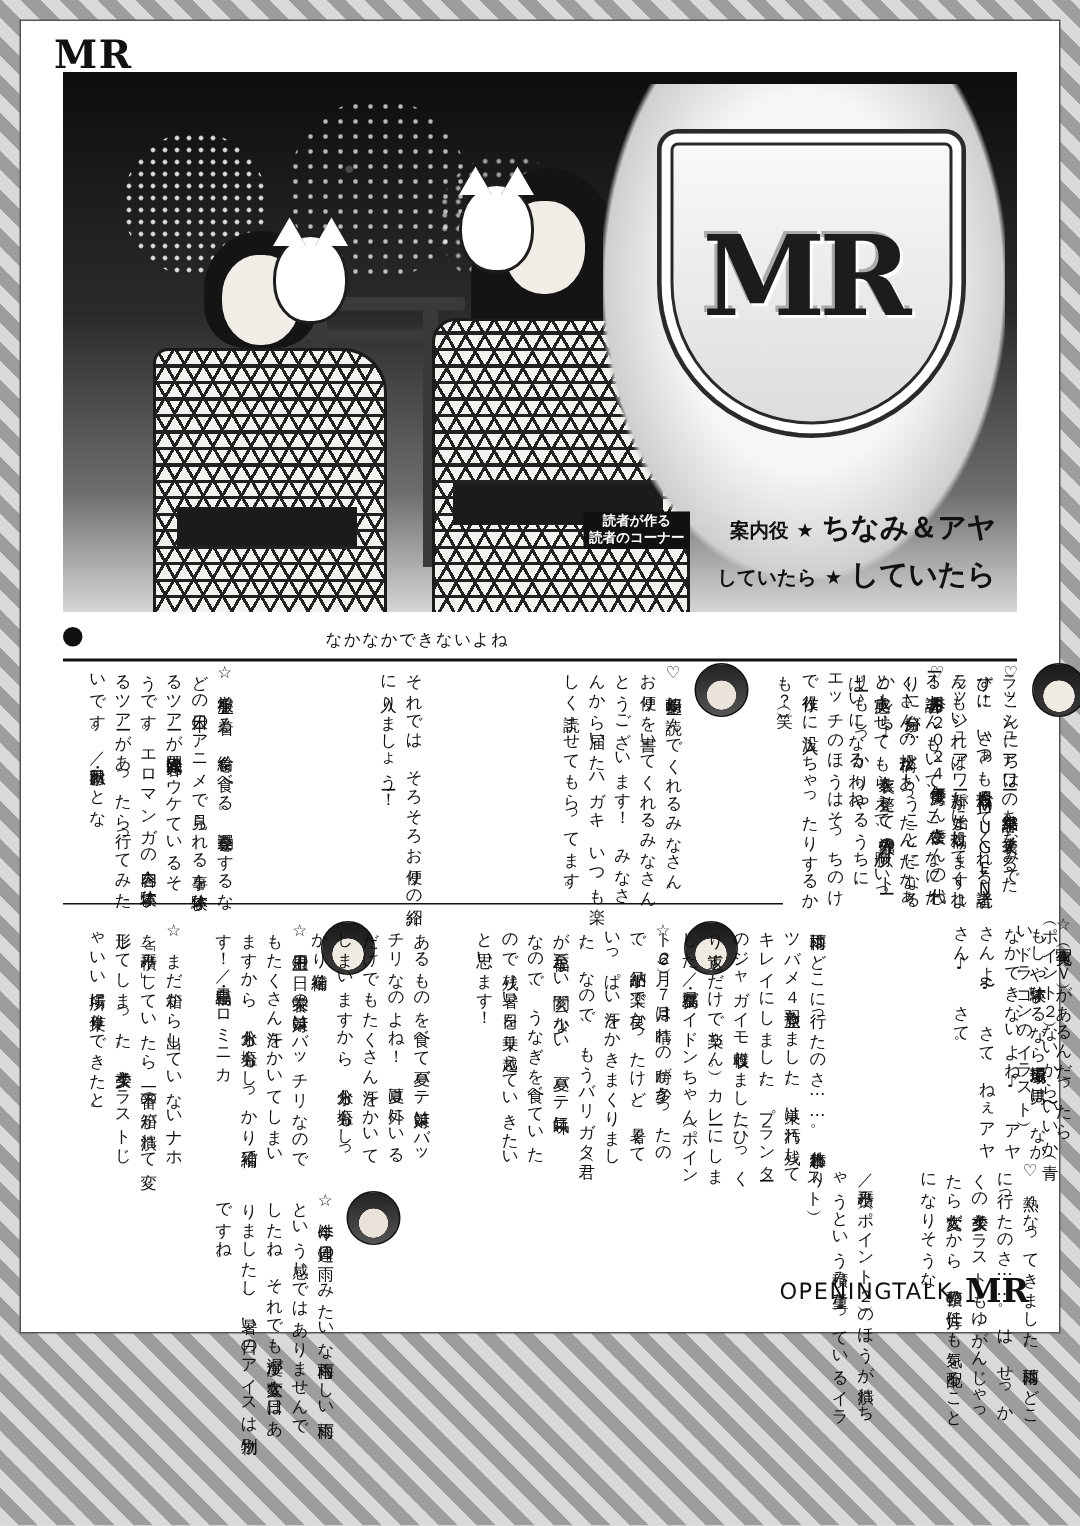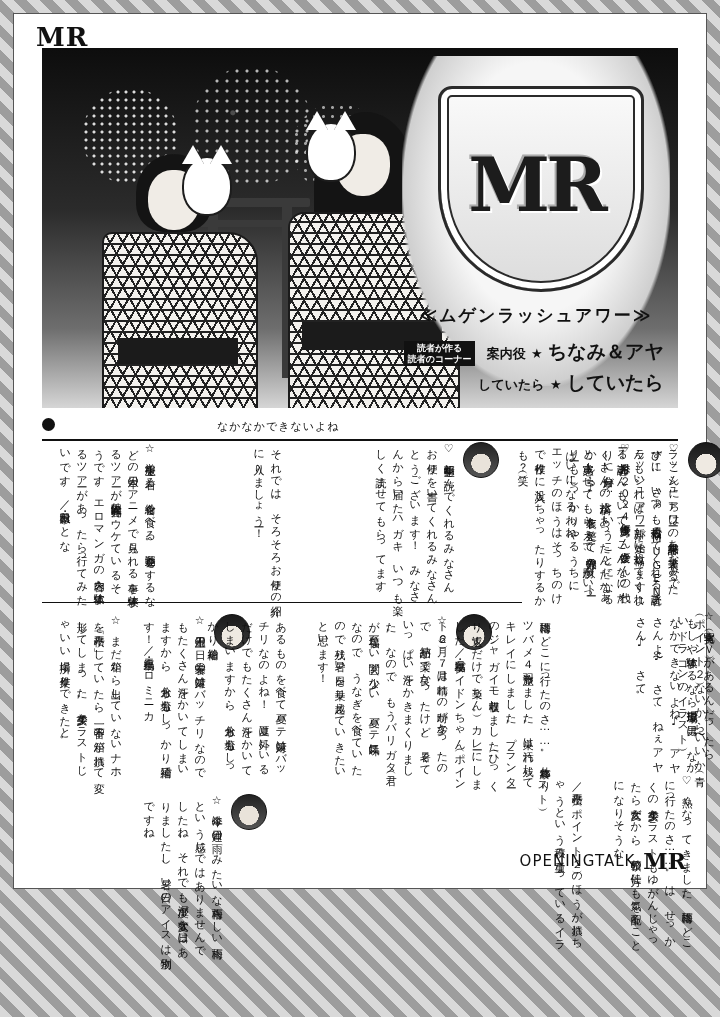--- a/index.html
+++ b/index.html
@@ -110,21 +110,21 @@
   .emblem .sub-jp{
     position:absolute;left:0;right:0;top:248px;text-align:center;
     font-size:17px;font-weight:bold;color:#111;letter-spacing:2px;
   }
   
   .credits{
     position:absolute;right:14px;bottom:8px;text-align:right;color:#111;
   }
   .credits .tag{
     display:inline-block;background:#111;color:#fff;font-size:9px;
-    padding:2px 4px;line-height:1.15;margin-right:6px;vertical-align:middle;
+    padding:2px 4px;line-height:1.15;margin-right:21px;vertical-align:middle;
     text-align:center;
   }
   .credits .row{font-size:15px;font-weight:bold;margin-bottom:4px;}
   .credits .row .label{font-size:13px;}
   .credits .row .name{font-size:19px;margin-top:12px;}
   
   .op-head{
     position:absolute;left:28px;top:400px;width:636px;height:24px;
   }
   .op-head .dot{
@@ -208,21 +208,20 @@
       <div class="hair" style="left:56px;top:4px;width:104px;height:150px;border-radius:50% 50% 20% 20%;"></div>
       <div class="head" style="left:78px;top:26px;width:54px;height:62px;"></div>
       <div class="mask" style="left:48px;top:14px;"></div>
       <div class="body" style="left:30px;top:104px;width:168px;height:196px;border-radius:16px 34px 0 0;"></div>
       <div class="obi" style="left:44px;top:214px;width:140px;height:28px;"></div>
     </div>
 
     <div class="emblem">
       <div class="shield"></div>
       <div class="mr-big">MR</div>
-      <div class="sub-jp">≪ムゲンラッシュアワー≫</div>
     </div>
 
     <div class="credits">
       <div class="row">
         <span class="tag">
           <span>読者が作る</span><br>
           <span>読者のコーナー</span>
         </span>
         <span class="label">案内役</span>
         <span class="label">★</span>

